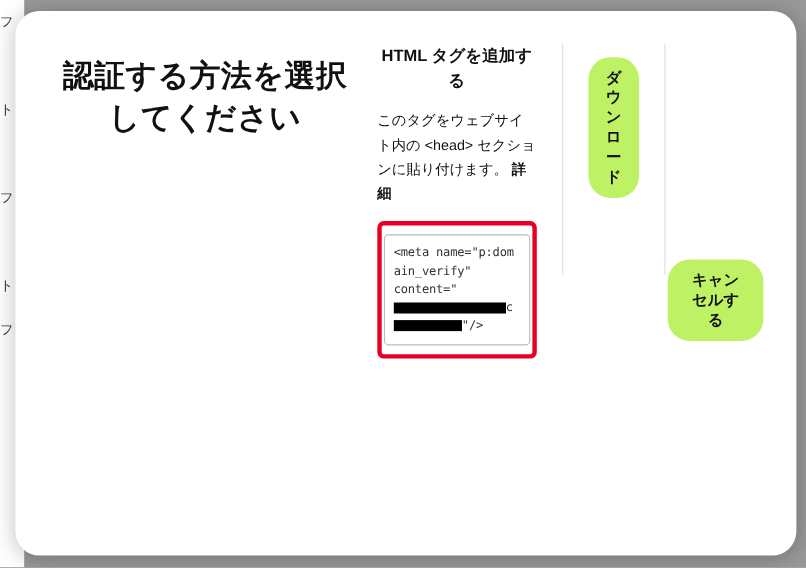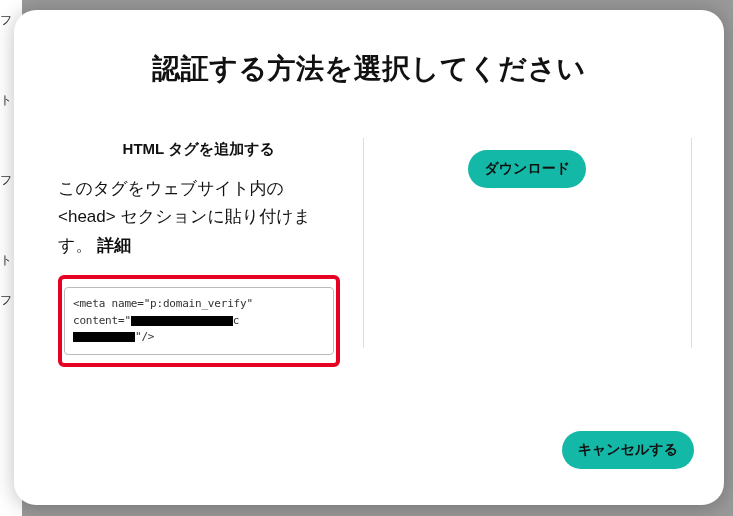--- a/index.html
+++ b/index.html
@@ -1,32 +1,32 @@
 <!DOCTYPE html>
 <html><head>
 <meta charset="utf-8">
 <style>
 html,body{margin:0;padding:0;background:#999;font-family:-apple-system,BlinkMacSystemFont,"Segoe UI","Hiragino Sans","Hiragino Kaku Gothic ProN","Yu Gothic",Meiryo,sans-serif}
 .page{width:733px;height:516px;position:relative;background:#999;overflow:hidden}
 .behind{position:absolute;left:0;top:0;width:22px;height:516px;background:#fff;color:#333;font-size:12px;line-height:40px;overflow:hidden}
-.modal{position:absolute;left:14px;top:10px;right:9px;bottom:11px;background:#fff;border-radius:22px;box-shadow:0 2px 20px rgba(0,0,0,.25);padding:30px 30px 36px;box-sizing:border-box;display:flex;flex-direction:column}
+.modal{position:absolute;left:14px;top:10px;right:9px;bottom:11px;background:#fff;border-radius:22px;box-shadow:0 2px 20px rgba(0,0,0,.25);padding:30px 30px 20px;box-sizing:border-box;display:flex;flex-direction:row}
 .title{font-size:28px;font-weight:700;text-align:center;color:#111;margin:10px 0 50px;letter-spacing:.5px}
 .cols{display:flex;gap:7px;flex:1}
 .col{flex:1;padding:0 14px;box-sizing:border-box}
 .sep{width:1px;background:#ddd;margin:0 2px;height:210px}
 .col h3{font-size:15px;font-weight:700;text-align:center;color:#111;margin:0 0 14px;line-height:1.5}
-.col p{font-size:17px;color:#111;line-height:1.7;margin:12px 0 14px}
+.col p{font-size:13px;color:#111;line-height:1.7;margin:12px 0 14px}
 .link{font-weight:700;color:#111;cursor:pointer}
 .codebox{border:4px solid #e60023;border-radius:6px;padding:8px 2px;background:#fff}
 .codeinner{border:1px solid #bbb;border-radius:4px;padding:8px;font-family:Menlo,Consolas,monospace;font-size:11px;color:#333;line-height:1.5;letter-spacing:-.2px;word-break:break-all;position:relative}
 .redact{display:inline-block;background:#000;vertical-align:middle}
 .txtbox{border:1px solid #bbb;border-radius:6px;padding:10px;background:#fff}
 .blackbar{background:#000;width:100%;height:34px}
 .dl{display:flex;justify-content:center;margin-top:12px}
-.btn{background:#14b8a6;border:none;border-radius:20px;padding:10px 16px;font-size:14px;font-weight:700;color:#111;cursor:pointer}
+.btn{background:#bef264;border:none;border-radius:20px;padding:10px 16px;font-size:14px;font-weight:700;color:#111;cursor:pointer}
 .footer{display:flex;justify-content:flex-end;align-items:center;margin-top:20px}
 </style>
 </head>
 <body>
 <div class="page">
 <div class="behind">
   <div>フ</div>
       <div>&nbsp;</div>
       <div>ト</div>
       <div>&nbsp;</div>

